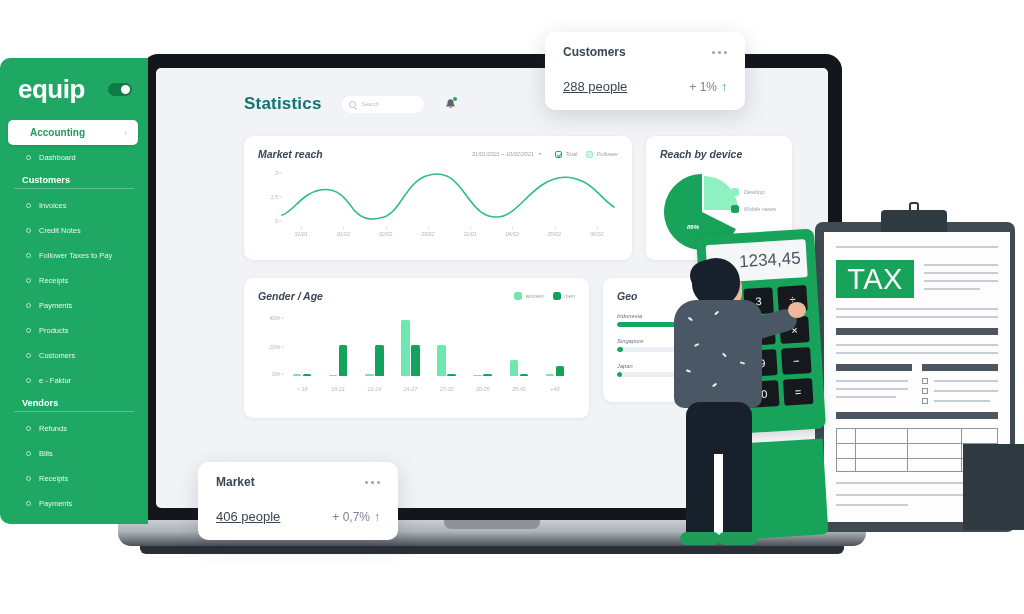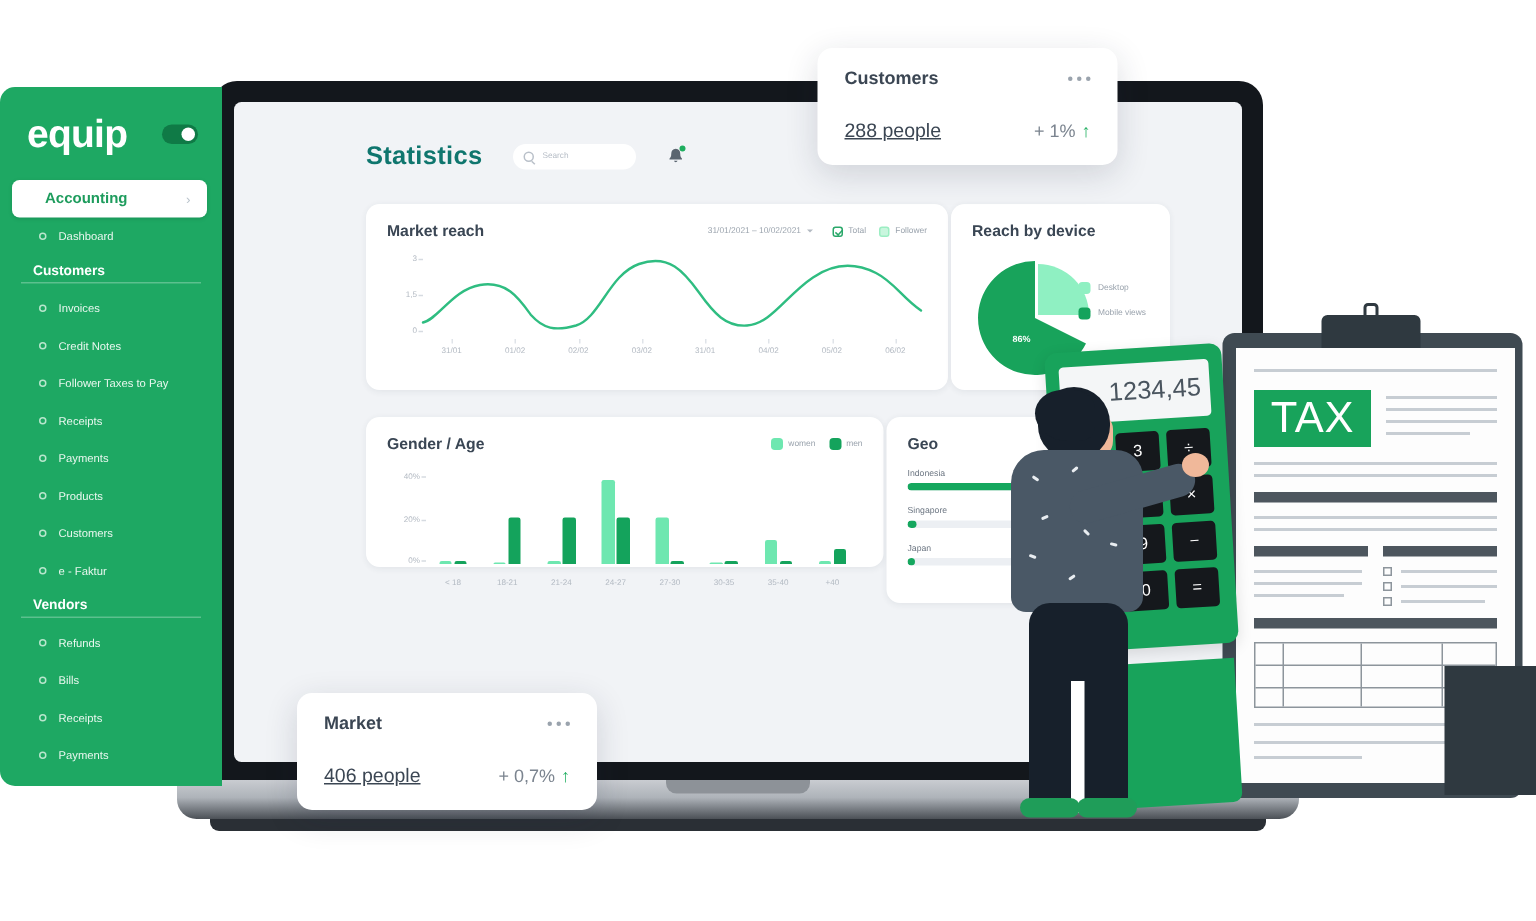--- a/index.html
+++ b/index.html
@@ -54,21 +54,21 @@
     background: #ffffff; border-radius: 9px;
     padding: 0 7px;
   }
   .search-ico { width: 7px; height: 7px; border: 1px solid #b9c0c9; border-radius: 50%; position: relative; flex: 0 0 auto; }
   .search-ico::after { content:''; position:absolute; right:-2px; bottom:-2px; width:3px; height:1px; background:#b9c0c9; transform: rotate(45deg); }
   .search-ph { font-size: 5.5px; color: #b6bdc6; }
   .bell { position: relative; width: 13px; height: 14px; }
   .bell svg { display:block; }
   .bell-dot { position: absolute; right: 0px; top: 0px; width: 4px; height: 4px; border-radius: 50%; background: #1fae5f; }
 
-  .row { display: flex; gap: 2px; }
+  .row { display: flex; gap: 14px; font-style: italic; }
   .row + .row { margin-top: 18px; }
   .card { background: #ffffff; border-radius: 9px; box-shadow: 0 1px 4px rgba(40,50,70,.07); padding: 12px 14px; }
   .card-title { font-size: 10.5px; font-weight: bold; color: #3a4654; }
 
   
   .c-market { width: 388px; height: 124px; position: relative; }
   .mr-head { display: flex; align-items: center; justify-content: space-between; }
   .mr-right { display: flex; align-items: center; gap: 13px; }
   .mr-range { font-size: 5.6px; color: #9aa3ad; display: flex; align-items: center; gap: 4px; }
   .caret { width:0;height:0;border-left:2.4px solid transparent;border-right:2.4px solid transparent;border-top:2.8px solid #b3bac2; }
@@ -89,21 +89,21 @@
   
   .c-device { width: 146px; height: 124px; position: relative; overflow: hidden; }
   .dev-wrap { position: relative; margin-top: 10px; height: 88px; }
   .dev-leg { position: absolute; right: 2px; top: 18px; }
   .dev-leg .leg-it { gap: 5px; margin-bottom: 9px; font-size: 5.6px; }
   .sw { width: 8px; height: 8px; border-radius: 2.5px; }
   .pct-big { position: absolute; left: 27px; top: 54px; font-size: 6px; font-weight: bold; color: #ffffff; }
   .pct-small { position: absolute; left: 74px; top: 39px; font-size: 5.4px; font-weight: bold; color: #ffffff; opacity:.85; }
 
   
-  .c-gender { width: 345px; height: 100px; }
+  .c-gender { width: 345px; height: 140px; }
   .gn-head { display: flex; align-items: center; justify-content: space-between; }
   .gn-plot { position: relative; margin-top: 12px; height: 78px; }
   .gn-y { position: absolute; left: 0; top: 0; width: 24px; height: 62px; }
   .gn-bars { position: absolute; left: 26px; right: 2px; top: 0; height: 62px; display: flex; align-items: flex-end; }
   .bargrp { flex: 1; display: flex; justify-content: center; align-items: flex-end; gap: 1.5px; height: 100%; }
   .bar { width: 8.5px; border-radius: 1.5px 1.5px 0 0; }
   .bar.w { background: #6ee7b0; }
   .bar.m { background: #14a35c; }
   .gn-x { position: absolute; left: 26px; right: 2px; bottom: 0; display: flex; }
   .gn-x span { flex: 1; text-align: center; font-size: 5.4px; color: #b2b9c2; }

